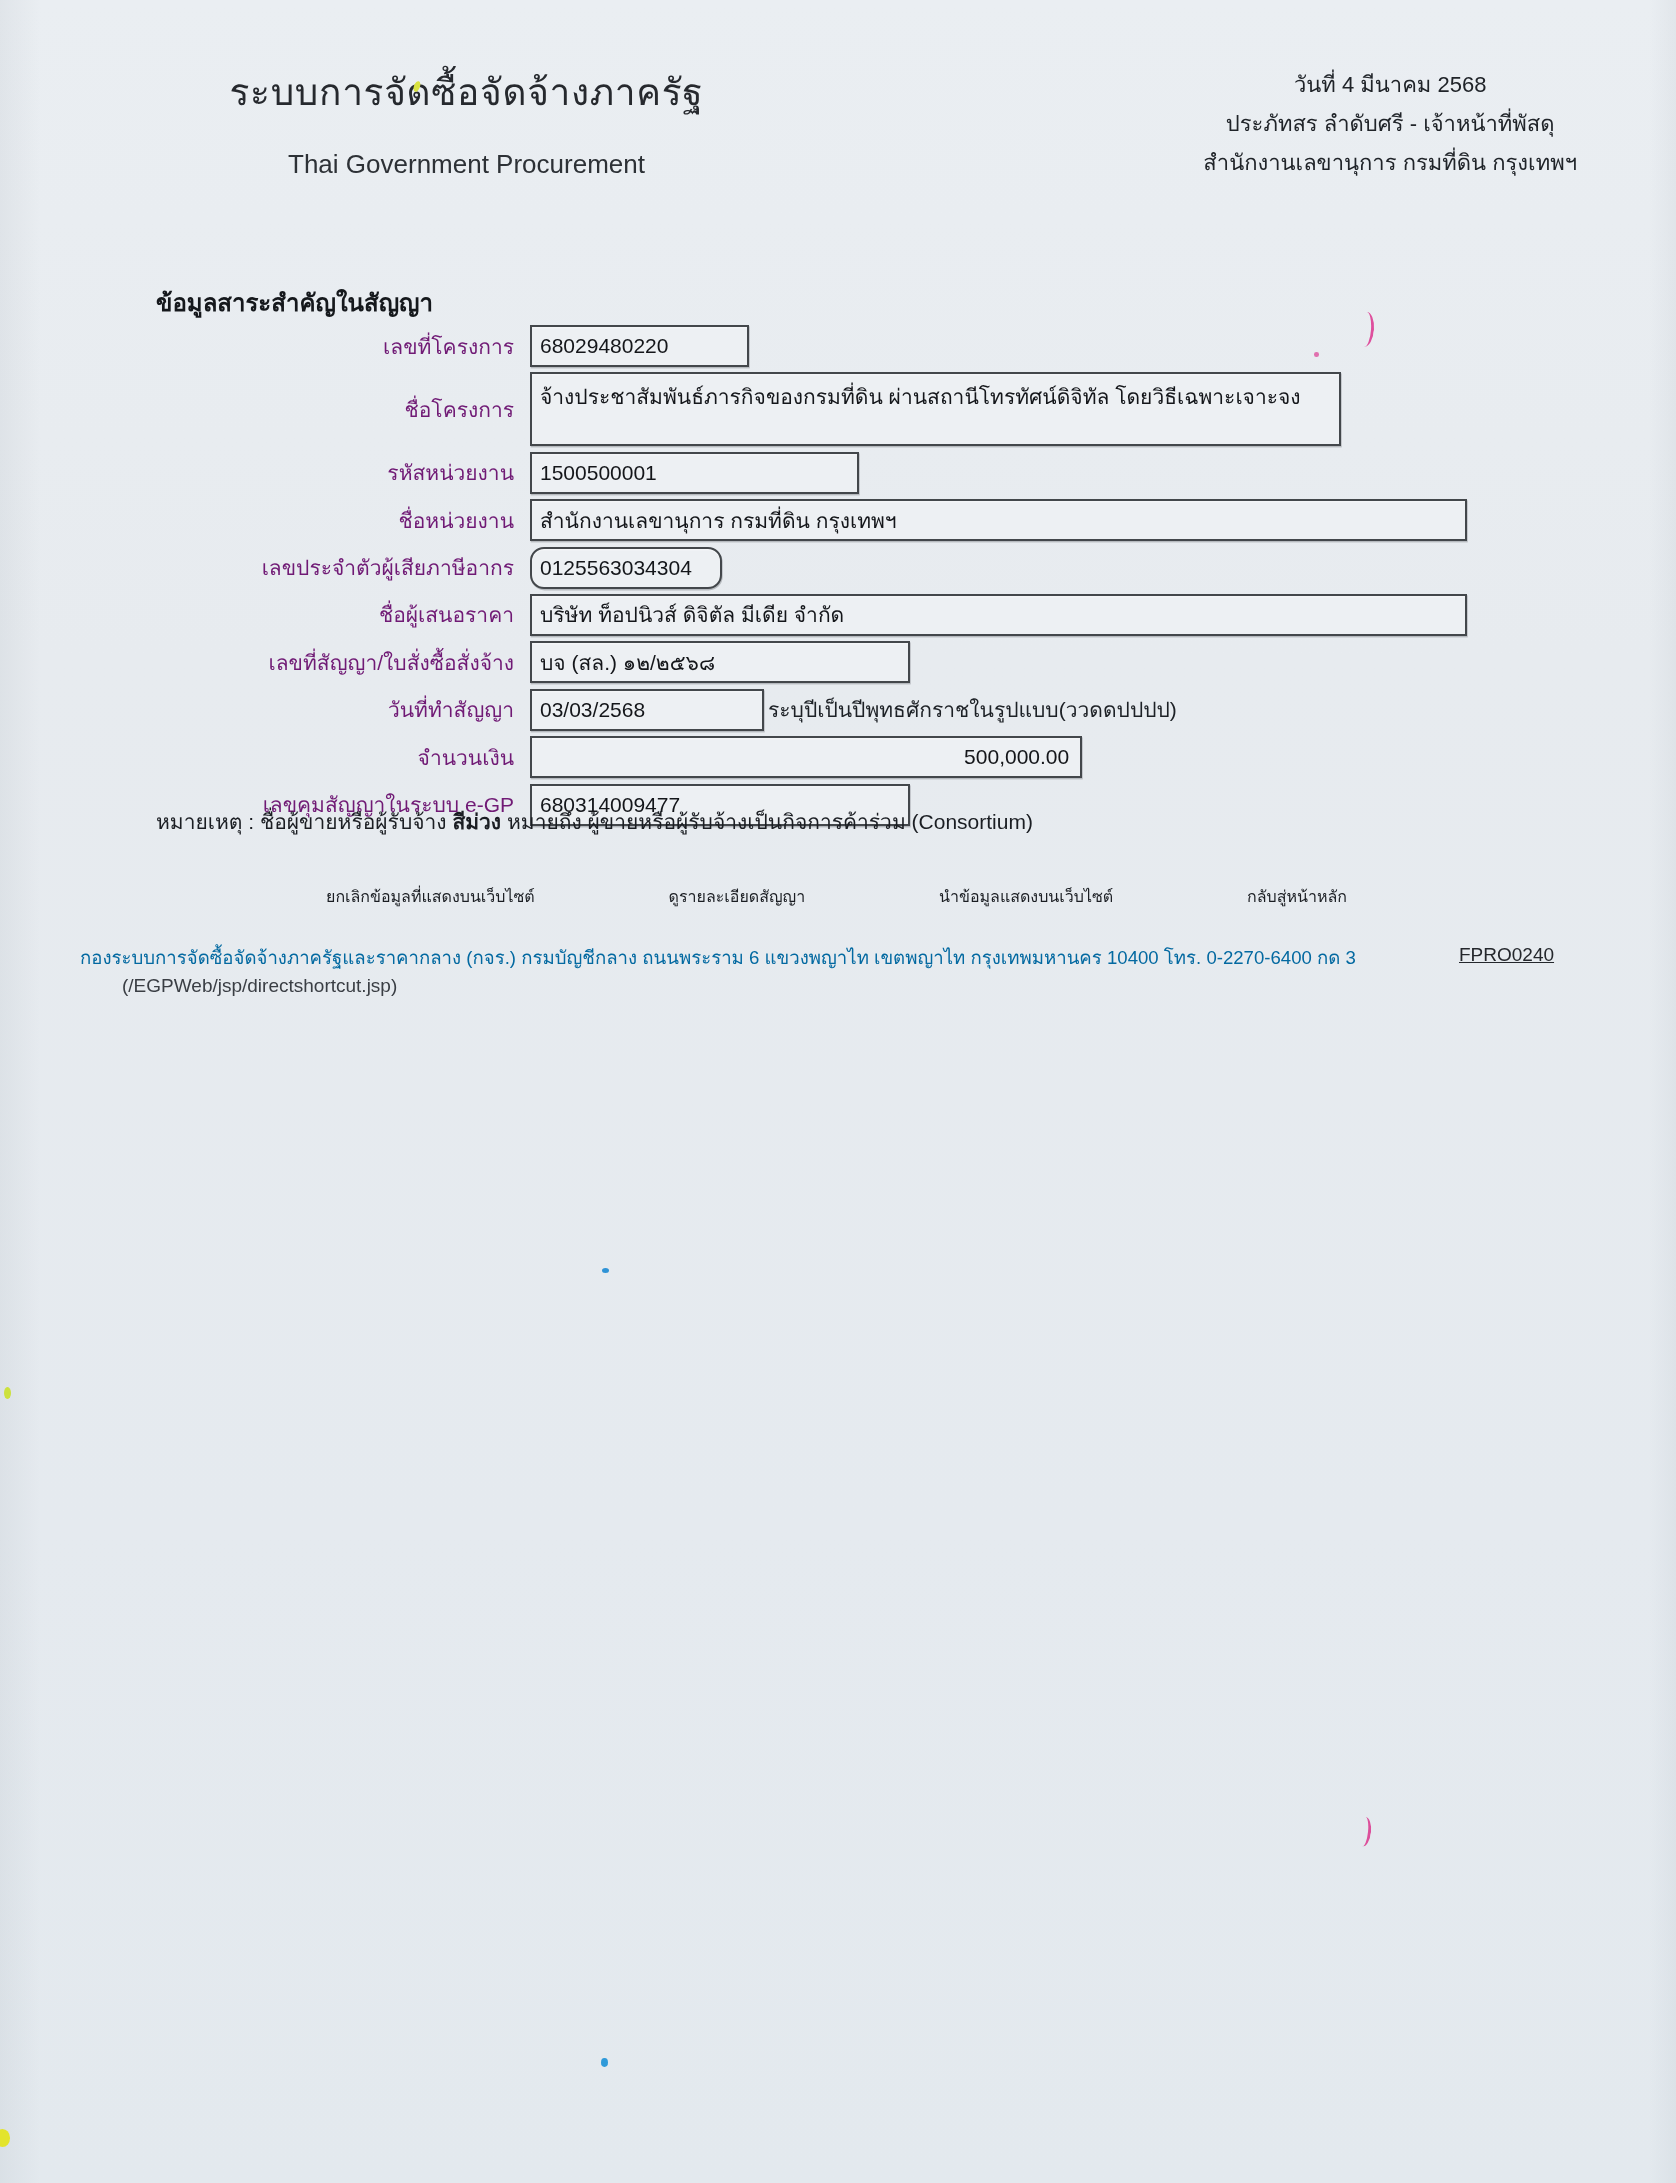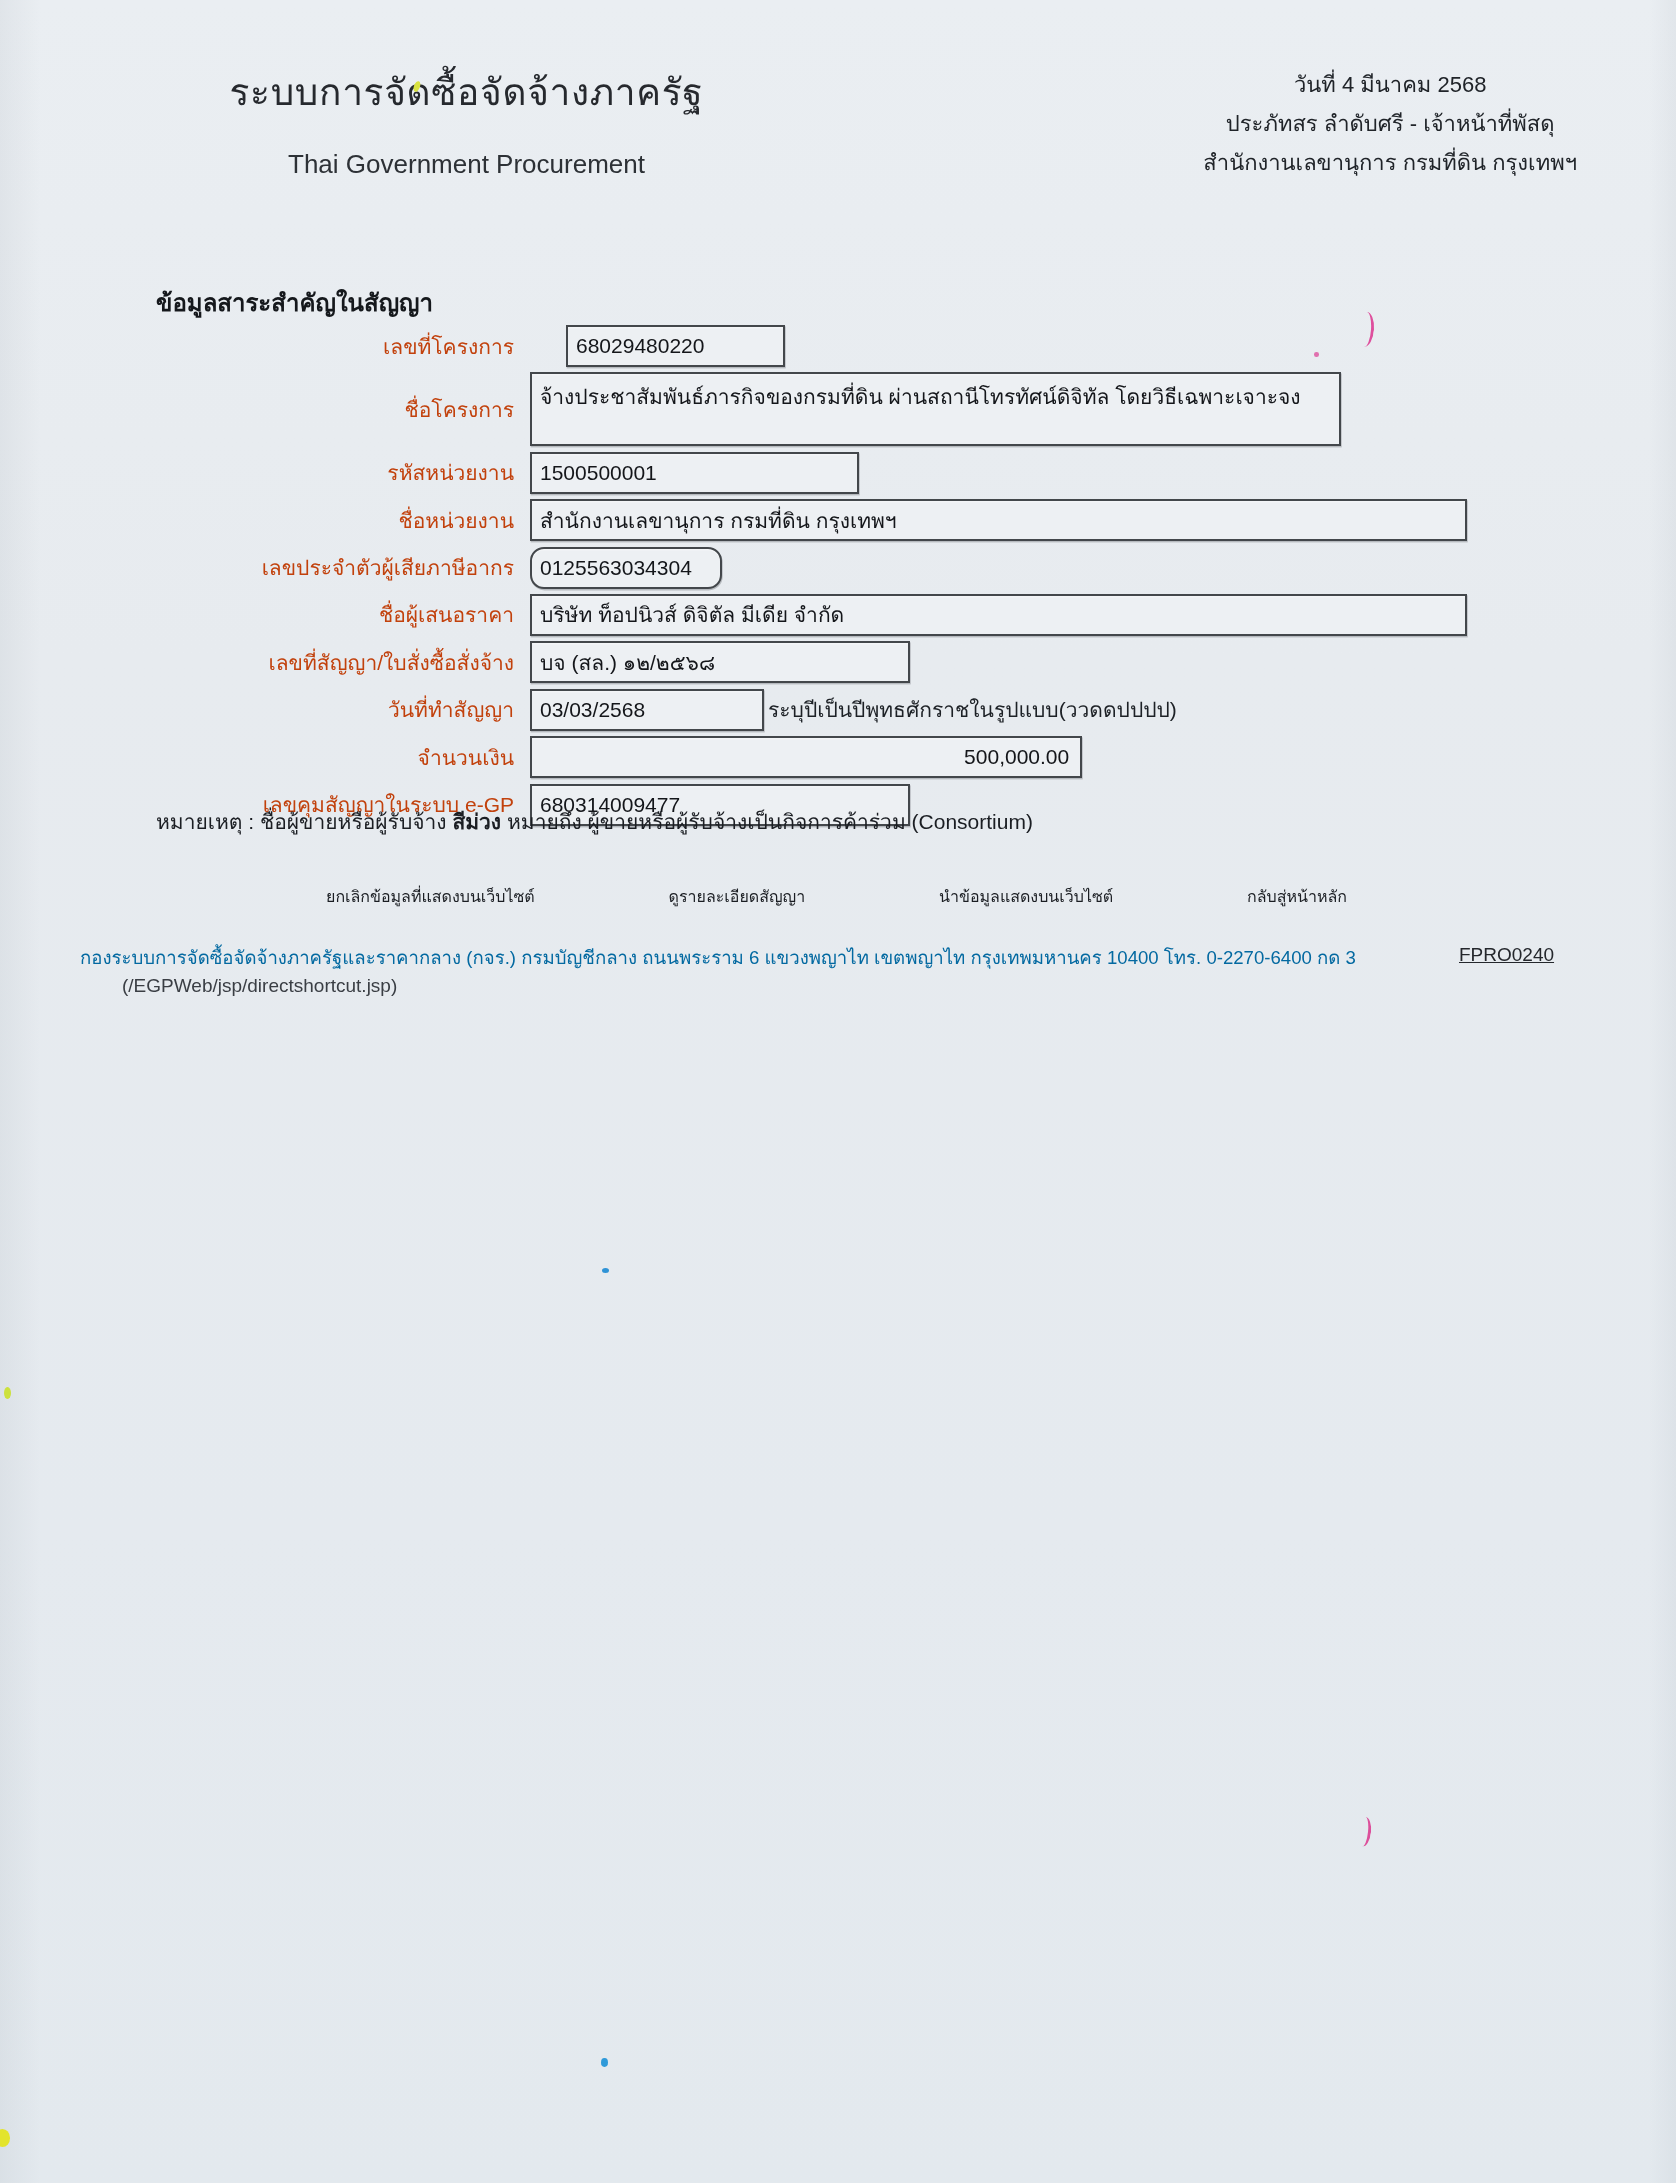--- a/index.html
+++ b/index.html
@@ -28,30 +28,30 @@
   
   .brand{position:absolute;left:223px;top:62px;width:487px;text-align:center;}
   .brand-title{font-size:37px;font-weight:500;letter-spacing:0.7px;color:#26292e;}
   .brand-sub{margin-top:28px;font-size:26px;font-weight:400;color:#2d3136;}
   .user-block{position:absolute;right:99px;top:65px;text-align:center;font-size:22px;line-height:39px;color:#202429;}
 
   
   .section-title{position:absolute;left:156px;top:283px;font-size:24px;font-weight:700;color:#15181c;}
   .form-rows{position:absolute;left:156px;top:325px;width:1366px;display:flex;flex-direction:column;}
   .row{display:flex;align-items:center;margin-bottom:5.4px;}
-  .flabel{flex:0 0 358px;width:358px;text-align:right;margin-right:16px;font-size:21px;color:#c2410c;}
+  .flabel{flex:0 0 358px;width:358px;text-align:right;margin-right:16px;font-size:21px;color:#701a75;}
   .box{
     background:var(--box-bg);
     border:2px solid var(--box-border);
     box-shadow:inset 0 1.4px 0 rgba(255,255,255,.35),0.7px 1.4px 0 rgba(67,71,75,.30);
     height:42px;display:flex;align-items:center;
     padding:0 8px;font-size:21px;color:#14161a;white-space:nowrap;overflow:hidden;
   }
   .row-1 .box{height:74px;align-items:flex-start;padding-top:5.4px;white-space:normal;}
-  .row-0 .box{width:219px;margin-left:36px;}
+  .row-0 .box{width:219px;}
   .row-1 .box{width:811px;}
   .row-2 .box{width:329px;}
   .row-3 .box{width:937px;}
   .row-4 .box{width:192px;border-radius:14px;}
   .row-5 .box{width:937px;}
   .row-6 .box{width:380px;}
   .row-7 .box{width:234px;}
   .row-8 .box{width:552px;justify-content:flex-end;padding-right:10.8px;}
   .row-9 .box{width:380px;}
   .hint{font-size:21px;margin-left:4px;color:#1d2126;white-space:nowrap;}

